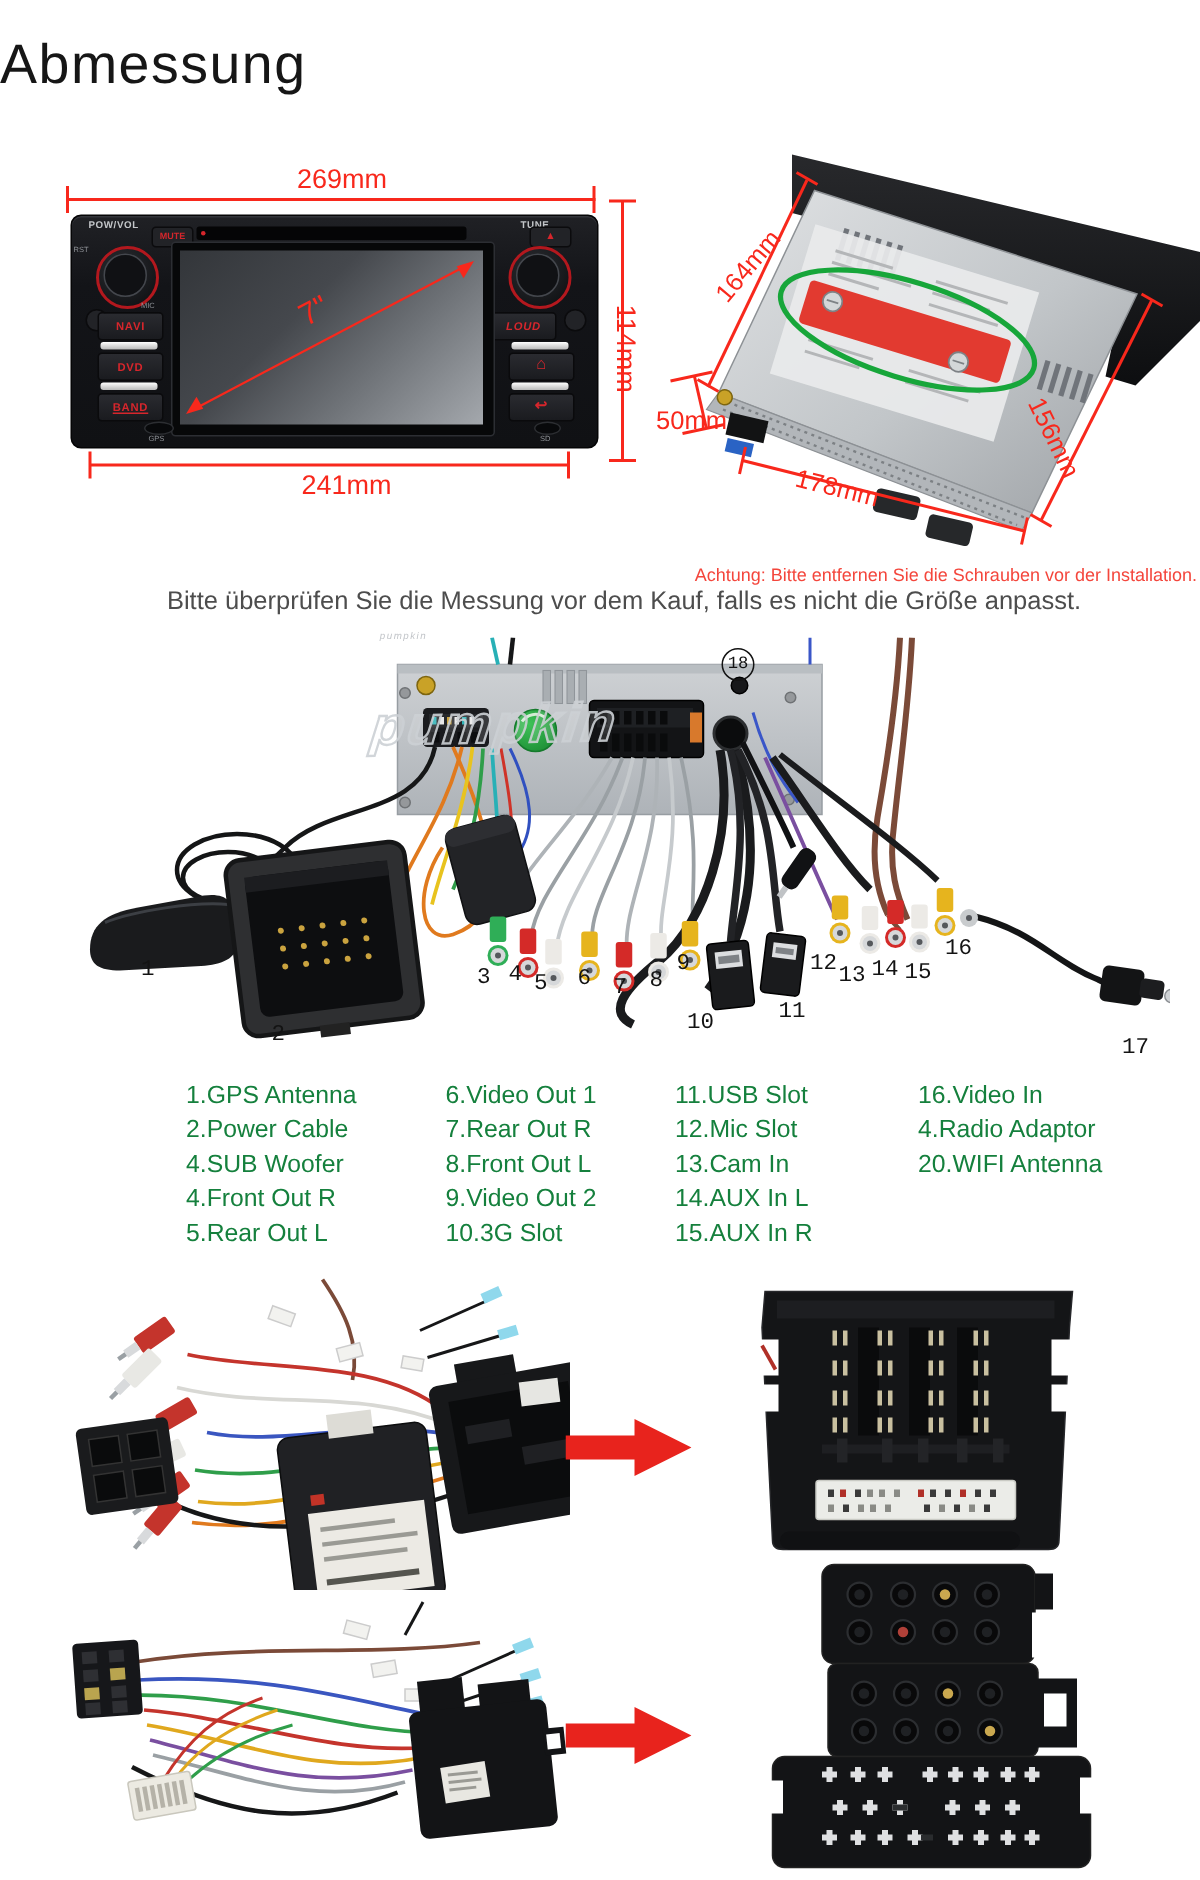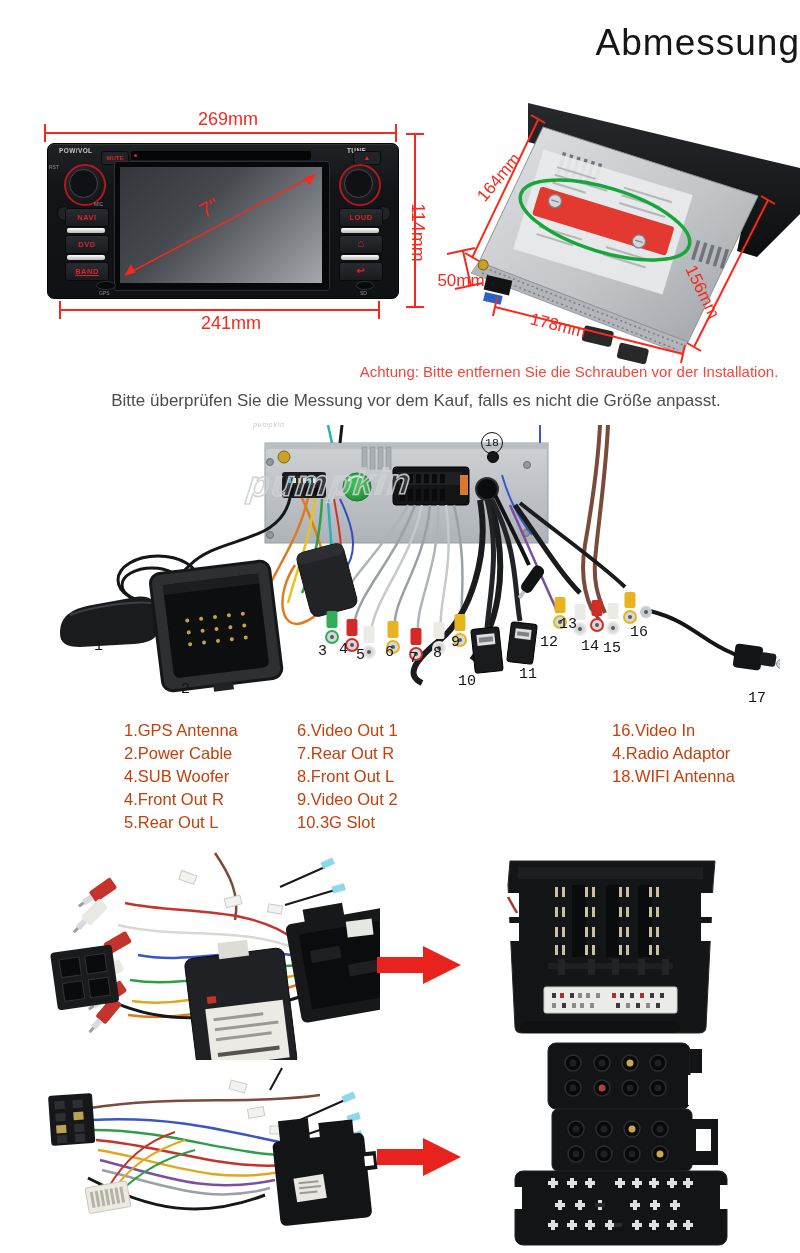--- a/index.html
+++ b/index.html
@@ -1,20 +1,20 @@
 <!DOCTYPE html>
 <html style="--dim-red: #f8281c; --warning-red: #f4463c; --text-gray: #4d4d4d;"><head>
 <meta charset="utf-8">
 <style>
   html,body{margin:0;padding:0;background:#fff;}
   #stage{position:relative;width:800px;height:1253px;background:#fff;overflow:hidden;
          font-family:"Liberation Sans",sans-serif;}
   .abs{position:absolute;}
   
-  #page-title{position:absolute;left:0;top:22px;width:800px;text-align:right;
+  #page-title{position:absolute;left:0;top:22px;width:800px;text-align:left;
     font-size:37px;font-weight:400;letter-spacing:1px;color:#161616;margin:0;}
   
   .dim-line{position:absolute;background:var(--dim-red);}
   .dim-label{position:absolute;color:var(--dim-red);font-size:18px;text-align:center;white-space:nowrap;}
   .dim-label.sm{font-size:17px;}
   
   #front-unit{position:absolute;left:47px;top:143px;width:350px;height:154px;
     background:linear-gradient(180deg,#202125,#131418 30%,#101114);border-radius:7px;
     border:1px solid #050506;box-shadow:inset 0 1px 0 #33353a;}
   .fu-label{position:absolute;color:#c3c6c9;font-size:6.5px;font-weight:bold;letter-spacing:.4px;}
@@ -36,35 +36,35 @@
     background:linear-gradient(135deg,#33363a 0%,#45484d 38%,#6f7378 66%,#a4a8ad 100%);}
   #disc-slot{position:absolute;left:83px;top:7px;width:180px;height:9px;background:#050506;border-radius:2px;}
   .mini-btn{position:absolute;width:26px;height:12px;background:#222327;border:1px solid #0b0b0d;
     border-radius:3px;color:#d6262c;font-size:6px;font-weight:bold;text-align:center;line-height:12px;}
   #seven-label{position:absolute;left:200px;top:196px;color:var(--dim-red);font-size:21px;
     transform:rotate(-28deg);}
   #screen-logo{position:absolute;left:176px;top:277px;width:90px;text-align:center;color:#c2c5c9;
     font-size:6.5px;font-style:italic;letter-spacing:1px;}
   .rot90{transform:rotate(90deg);}
   
-  #warning-text{position:absolute;left:340px;top:363px;width:458px;text-align:center;
-    font-size:15px;color:var(--warning-red);}
+  #warning-text{position:absolute;left:340px;top:376px;width:458px;text-align:right;
+    font-size:12px;color:var(--warning-red);}
   #note-text{position:absolute;left:86px;top:391px;width:660px;text-align:center;
     font-size:17px;color:var(--text-gray);}
   
   #panel-watermark{position:absolute;left:248px;top:462px;font-size:36px;font-weight:800;
     font-style:italic;letter-spacing:2px;color:rgba(255,255,255,0.15);
     -webkit-text-stroke:1.6px #cdd1d5;transform:rotate(-1deg) skewX(-8deg);opacity:.9;}
   .callout{position:absolute;font-family:Liberation Mono, monospace;font-size:15px;color:#131313;}
   .callout.circled{width:20px;height:20px;border:1.5px solid #131313;border-radius:50%;
     font-size:11.5px;text-align:center;line-height:20px;}
   
   #legend{position:absolute;left:0;top:719px;width:800px;height:120px;}
   .legend-col{position:absolute;top:0;}
-  .legend-item{font-size:16.5px;line-height:23px;color:#c2410c;white-space:nowrap;}
+  .legend-item{font-size:16.5px;line-height:23px;color:#15803d;white-space:nowrap;}
   .arrow-svg{position:absolute;}
 </style>
 </head>
 <body>
 
 <div id="stage">
 
   <h1 id="page-title">Abmessung</h1>
 
   <div id="front-unit">
@@ -85,21 +85,21 @@
     <div class="fu-tiny" style="left:272px;top:57px;">IR</div>
     <div class="fu-roundbtn" style="left:9px;top:62px;"></div>
     <div class="fu-roundbtn" style="left:328px;top:62px;"></div>
 
     <div class="fu-btn" style="left:17px;top:64px;">NAVI</div>
     <div class="fu-strip" style="left:19px;top:84px;"></div>
     <div class="fu-btn" style="left:17px;top:91px;">DVD</div>
     <div class="fu-strip" style="left:19px;top:111px;"></div>
     <div class="fu-btn" style="left:17px;top:118px;text-decoration:underline;">BAND</div>
 
-    <div class="fu-btn" style="left:291px;top:64px;">LOUD</div>
+    <div class="fu-btn" style="left:279px;top:64px;font-style:italic;">LOUD</div>
     <div class="fu-strip" style="left:293px;top:84px;"></div>
     <div class="fu-btn" style="left:291px;top:91px;font-size:11px;line-height:15px;"><span>⌂</span></div>
     <div class="fu-strip" style="left:293px;top:111px;"></div>
     <div class="fu-btn" style="left:291px;top:118px;font-size:10px;line-height:16px;"><span>↩</span></div>
 
     <div id="screen-bezel">
       <div id="screen"></div>
     </div>
 
     <div class="fu-slotoval" style="left:48px;top:137px;width:18px;height:7px;"></div>
@@ -471,24 +471,31 @@
         <div class="legend-item">4.Front Out R</div>
         <div class="legend-item">5.Rear Out L</div>
       </div>
       <div class="legend-col" style="left: 297px;">
         <div class="legend-item">6.Video Out 1</div>
         <div class="legend-item">7.Rear Out R</div>
         <div class="legend-item">8.Front Out L</div>
         <div class="legend-item">9.Video Out 2</div>
         <div class="legend-item">10.3G Slot</div>
       </div>
+      <div class="legend-col" style="left: 450px;">
+        <div class="legend-item">11.USB Slot</div>
+        <div class="legend-item">12.Mic Slot</div>
+        <div class="legend-item">13.Cam In</div>
+        <div class="legend-item">14.AUX In L</div>
+        <div class="legend-item">15.AUX In R</div>
+      </div>
       <div class="legend-col" style="left: 612px;">
         <div class="legend-item">16.Video In</div>
         <div class="legend-item">4.Radio Adaptor</div>
-        <div class="legend-item">18.WIFI Antenna</div>
+        <div class="legend-item">20.WIFI Antenna</div>
       </div>
     </div>
 
   <svg class="abs" style="left:30px;top:845px;" width="350" height="215">
     <g fill="none">
       <path d="M185,8 C200,30 210,50 205,75" stroke="#7b4a38" stroke-width="2.5"></path>
       <path d="M95,58 C150,70 220,60 265,95" stroke="#c4342c" stroke-width="2.5"></path>
       <path d="M88,80 C150,95 210,80 270,105" stroke="#d8d8d4" stroke-width="2.5"></path>
       <path d="M108,110 C160,120 210,100 275,112" stroke="#3a56c0" stroke-width="2.5"></path>
       <path d="M100,135 C160,145 215,120 278,120" stroke="#2f9e4a" stroke-width="2.5"></path>
@@ -803,19 +810,19 @@
     <div class="callout" style="left: 318px; top: 643px;">3</div>
     <div class="callout" style="left: 339px; top: 641px;">4</div>
     <div class="callout" style="left: 356px; top: 647px;">5</div>
     <div class="callout" style="left: 385px; top: 644px;">6</div>
     <div class="callout" style="left: 409px; top: 650px;">7</div>
     <div class="callout" style="left: 433px; top: 645px;">8</div>
     <div class="callout" style="left: 451px; top: 634px;">9</div>
     <div class="callout" style="left: 458px; top: 673px;">10</div>
     <div class="callout" style="left: 519px; top: 666px;">11</div>
     <div class="callout" style="left: 540px; top: 634px;">12</div>
-    <div class="callout" style="left: 559px; top: 616px;">13</div>
+    <div class="callout" style="left: 559px; top: 642px;">13</div>
     <div class="callout" style="left: 581px; top: 638px;">14</div>
     <div class="callout" style="left: 603px; top: 640px;">15</div>
     <div class="callout" style="left: 630px; top: 624px;">16</div>
     <div class="callout" style="left: 748px; top: 690px;">17</div>
     <div class="callout circled" style="left: 481px; top: 432px;">18</div>
   </div>
 
 </body></html>

